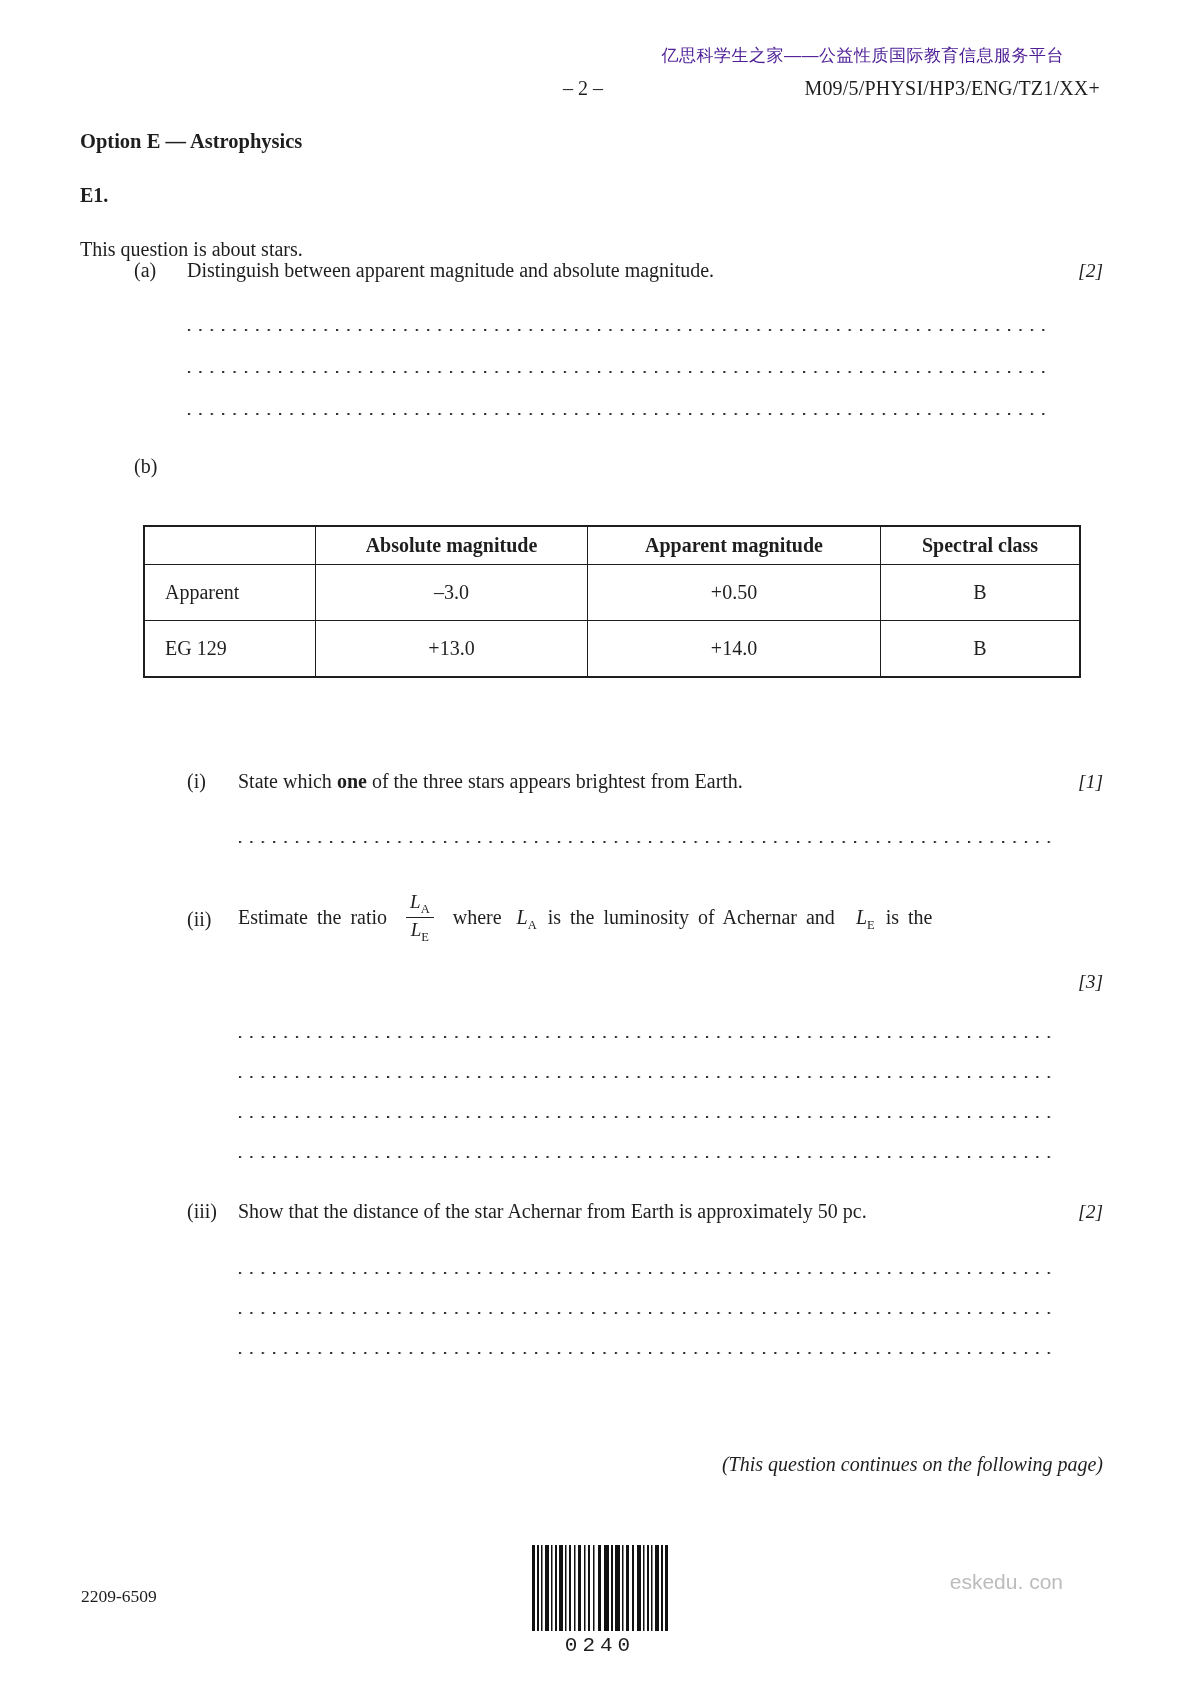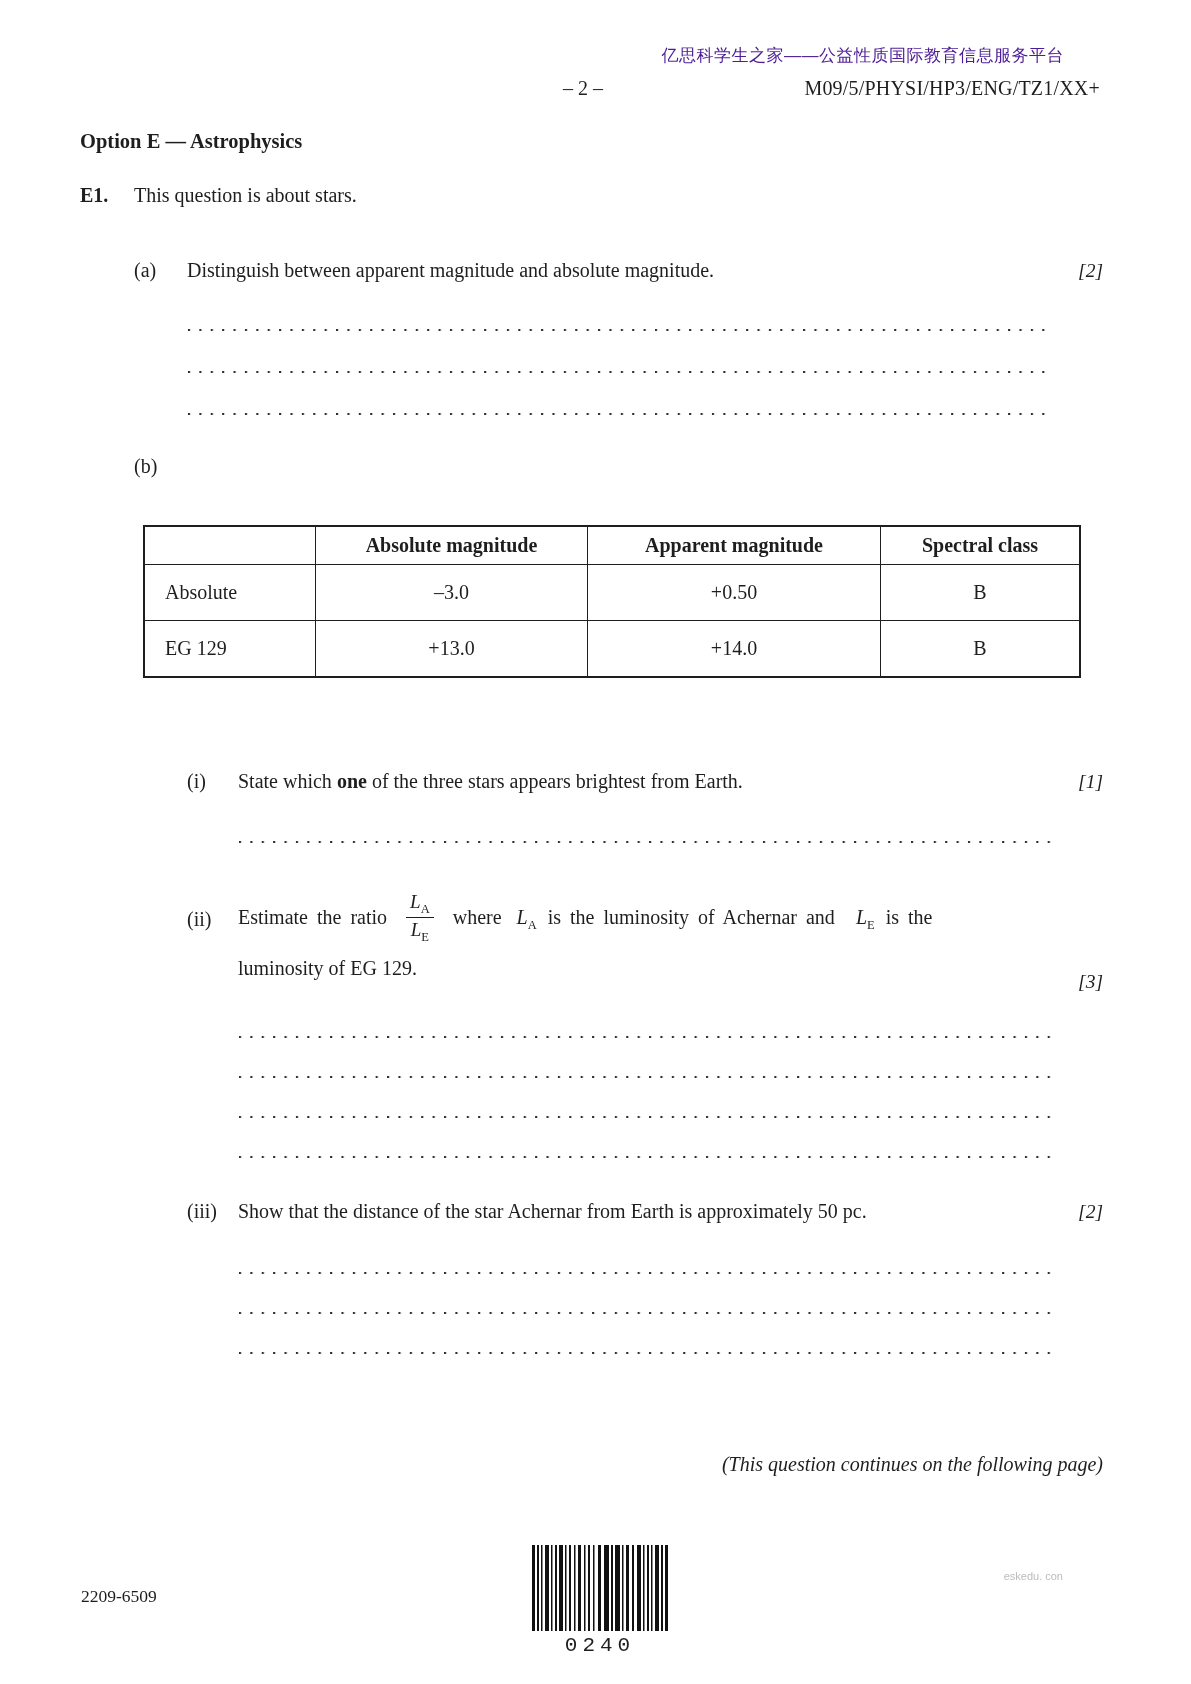--- a/index.html
+++ b/index.html
@@ -10,21 +10,21 @@
     overflow:hidden;
   }
   .abs{position:absolute;}
   
   .cn-watermark{top:44px;right:127px;font-family:"Liberation Sans",sans-serif;
     font-size:17px;color:#4c1d95;letter-spacing:.5px;}
   .page-number{top:77px;left:563px;font-size:20px;}
   .exam-code{top:77px;right:91px;font-size:20px;letter-spacing:.2px;}
   
   .section-title{top:130px;left:80px;font-weight:bold;font-size:20.5px;}
-  .q-row{left:80px;top:184px;display:flex;}
+  .q-row{left:80px;top:184px;display:flex;flex-direction:column;}
   .q-num{flex:0 0 54px;font-weight:bold;}
   
   .part-row{display:flex;align-items:baseline;}
   .lvl1{left:134px;right:88px;}
   .lvl2{left:187px;right:88px;}
   .lbl1{flex:0 0 53px;}
   .lbl2{flex:0 0 51px;}
   .ptext{flex:0 1 auto;}
   .marks{font-style:italic;margin-left:auto;padding-left:12px;font-size:19.5px;white-space:nowrap;}
   
@@ -55,21 +55,21 @@
   .gap-r{margin-right:6px;}
   .p2-line2{margin-left:51px;margin-top:11px;}
   .p2-marks{position:absolute;right:0;top:78px;font-style:italic;font-size:19.5px;}
   
   .continues{top:1453px;right:88px;font-style:italic;font-size:20px;}
   .doc-number{top:1586px;left:81px;font-size:17.5px;}
   .barcode{top:1545px;left:532px;width:136px;height:86px;}
   .barcode-digits{top:1634px;left:512px;width:176px;text-align:center;
     font-family:"Liberation Mono",monospace;font-size:21px;letter-spacing:5px;}
   .site-watermark{top:1570px;right:128px;font-family:"Liberation Sans",sans-serif;
-    font-size:11px;color:#bcbcbc;}
+    font-size:21px;color:#bcbcbc;}
 </style>
 </head>
 <body>
 
 <div id="page">
 
   <div class="abs cn-watermark">亿思科学生之家——公益性质国际教育信息服务平台</div>
   <div class="abs page-number">– 2 –</div>
   <div class="abs exam-code">M09/5/PHYSI/HP3/ENG/TZ1/XX+</div>
 
@@ -95,21 +95,21 @@
 
   <table class="stars">
     <tbody>
         <tr>
       <th class="c0"></th>
       <th class="c1">Absolute magnitude</th>
       <th class="c2">Apparent magnitude</th>
       <th class="c3">Spectral class</th>
     </tr>
     <tr>
-      <td class="c0">Absolute</td>
+      <td class="c0">Apparent</td>
       <td class="c1">–3.0</td>
       <td class="c2">+0.50</td>
       <td class="c3">B</td>
     </tr>
     <tr>
       <td class="c0">EG 129</td>
       <td class="c1">+13.0</td>
       <td class="c2">+14.0</td>
       <td class="c3">B</td>
     </tr>
@@ -132,21 +132,20 @@
           <span class="num"><i>L</i><sub class="msub">A</sub></span>
           <span class="den"><i>L</i><sub class="msub">E</sub></span>
         </span>
         <span>where</span>
         <span class="mathL"><i>L</i><sub class="msub">A</sub></span>
         <span class="gap-r">is the luminosity of Achernar and</span>
         <span class="mathL"><i>L</i><sub class="msub">E</sub></span>
         <span>is the</span>
       </span>
     </div>
-    <div class="p2-line2">luminosity of EG 129.</div>
     <span class="p2-marks">[3]</span>
   </div>
   <div class="dots dots-sub" style="top:1035px;"></div>
   <div class="dots dots-sub" style="top:1075px;"></div>
   <div class="dots dots-sub" style="top:1115px;"></div>
   <div class="dots dots-sub" style="top:1155px;"></div>
 
   <div class="abs part-row lvl2" style="top:1200px;">
     <span class="lbl2">(iii)</span>
     <span class="ptext">Show that the distance of the star Achernar from Earth is approximately 50 pc.</span>

